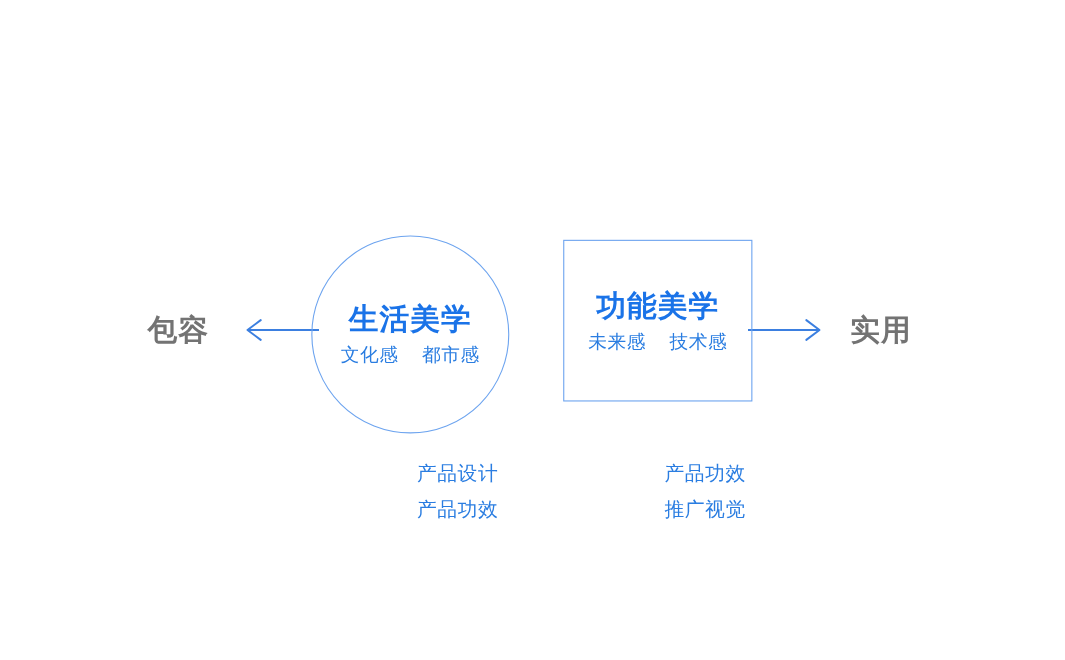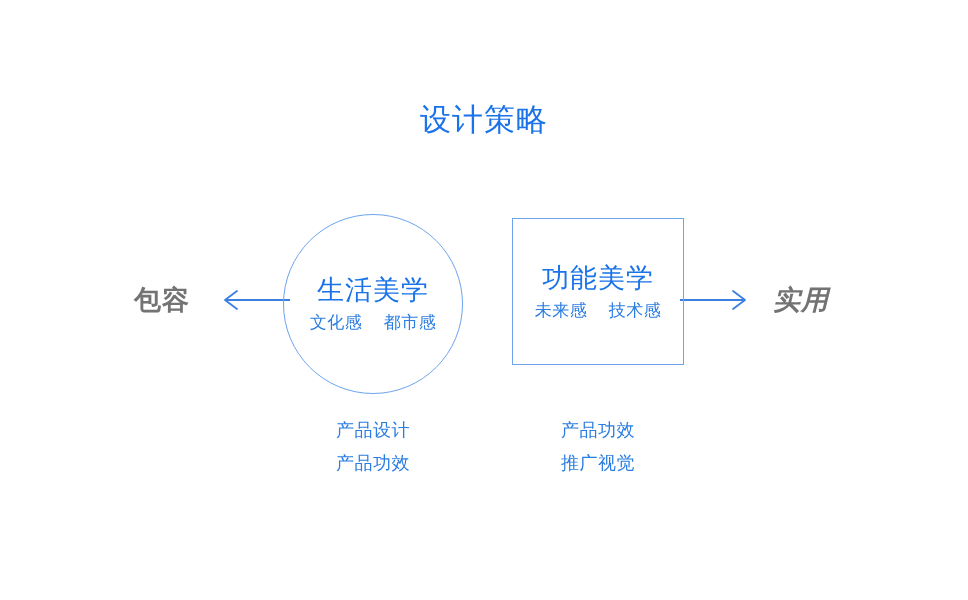--- a/index.html
+++ b/index.html
@@ -72,21 +72,21 @@
     top: 0;
     width: 100%;
     height: 100%;
     display: flex;
     flex-direction: column;
     align-items: center;
     justify-content: center;
   }
   .node-heading {
     font-size: 27px;
-    font-weight: 400;
+    font-weight: 700;
     line-height: 34px;
     color: #1a73e8;
     letter-spacing: 1px;
     white-space: nowrap;
   }
   .node-sub {
     margin-top: 4px;
     font-size: 17px;
     font-weight: 400;
     line-height: 24px;
@@ -101,53 +101,52 @@
     position: absolute;
     top: 281px;
     font-size: 27px;
     font-weight: 700;
     line-height: 38px;
     letter-spacing: 1px;
     color: #737373;
     white-space: nowrap;
   }
   .side-label.left  { left: 134px; }
-  .side-label.right { left: 773px; font-style: italic; }
+  .side-label.right { left: 773px; }
 
   
   .arrow-svg {
     position: absolute;
     top: 286px;
     height: 28px;
     overflow: visible;
   }
   .arrow-svg.left  { left: 218px; width: 72px; }
   .arrow-svg.right { left: 680px; width: 72px; }
 
   
   .caption {
     position: absolute;
     font-size: 18px;
     font-weight: 400;
     line-height: 33px;
     color: #2a7de1;
     letter-spacing: 0.5px;
-    text-align: center;
+    text-align: right;
     white-space: nowrap;
   }
   .caption.left  { left: 293px; top: 414px; width: 160px; }
   .caption.right { left: 518px; top: 414px; width: 160px; }
   .caption-line { display: block; }
 </style>
 </head>
 <body>
 
 <div id="canvas">
 
-  <div class="slide-title">设计策略</div>
 
   <div class="diagram">
 
     <svg class="arrow-svg left" viewBox="0 0 72 28">
       <line x1="8" y1="14" x2="72" y2="14" stroke="#3b7fe0" stroke-width="1.8"></line>
       <polyline points="19,5 7,14 19,23" fill="none" stroke="#3b7fe0" stroke-width="1.8" stroke-linecap="round" stroke-linejoin="round"></polyline>
     </svg>
 
     <svg class="arrow-svg right" viewBox="0 0 72 28">
       <line x1="0" y1="14" x2="64" y2="14" stroke="#3b7fe0" stroke-width="1.8"></line>

